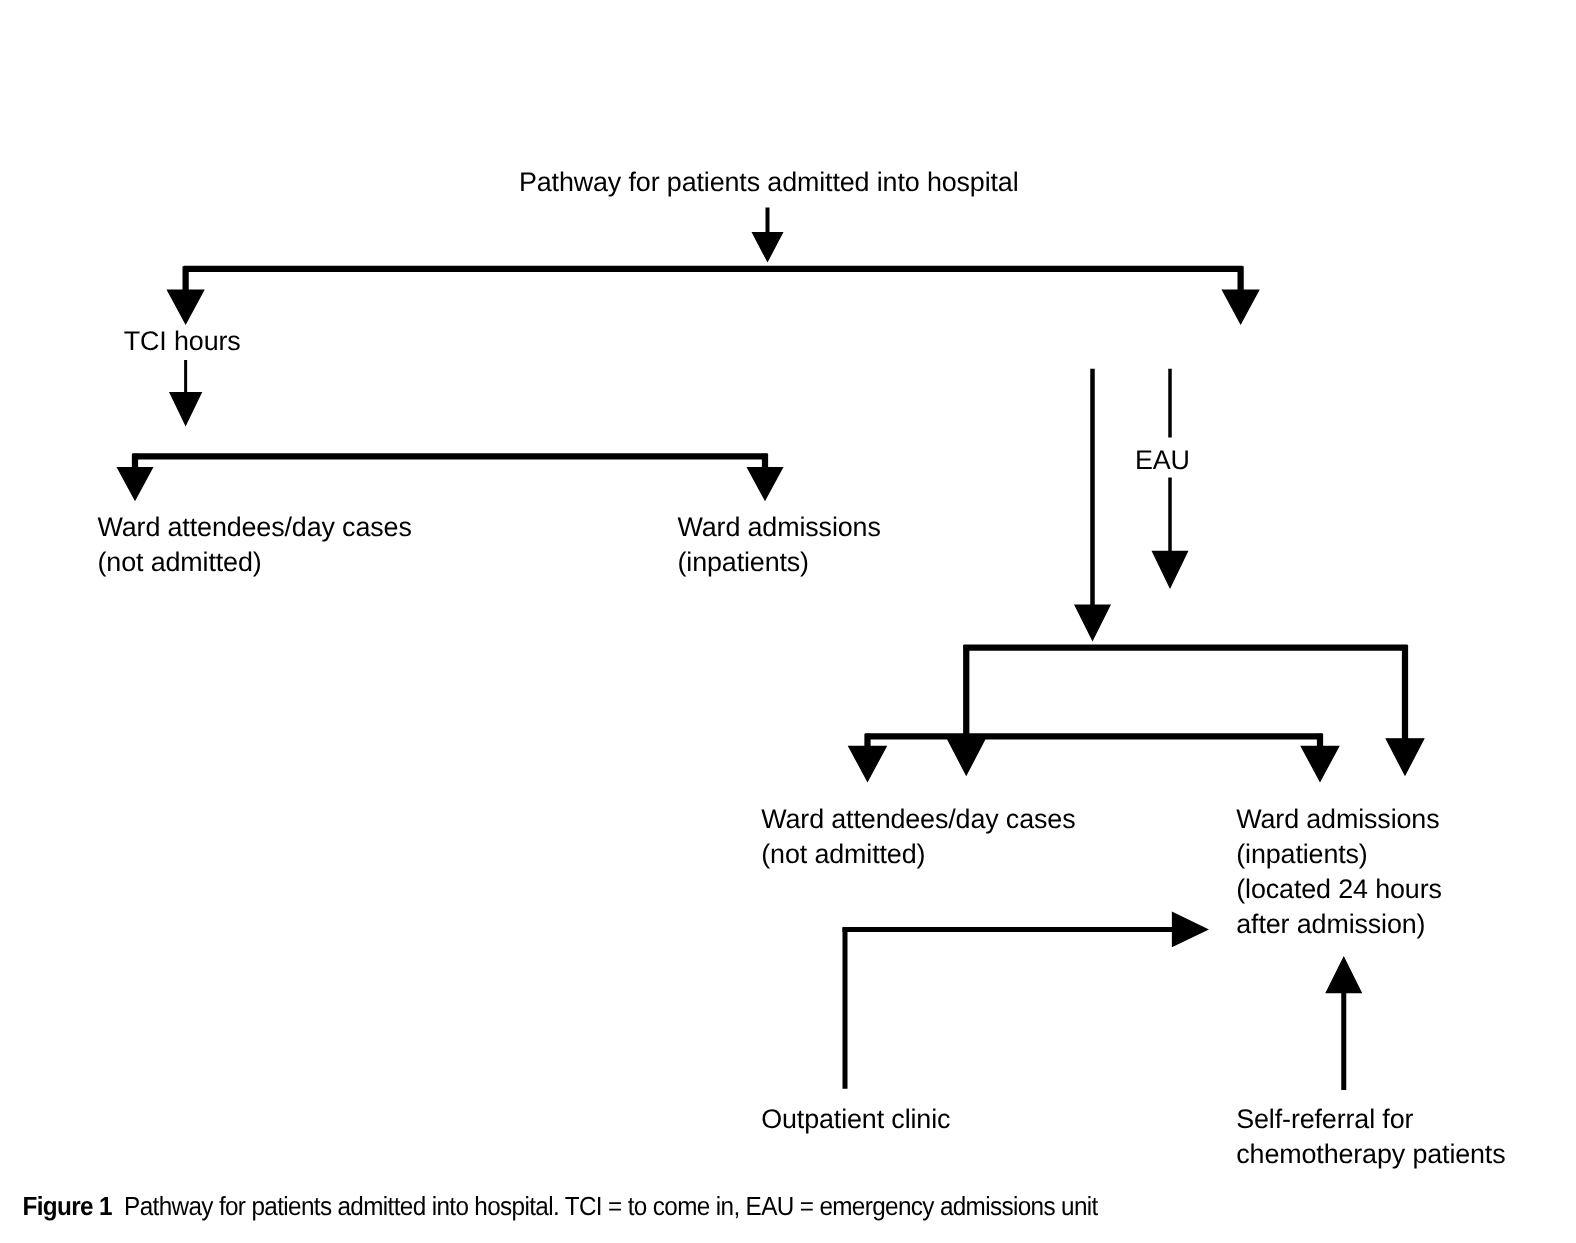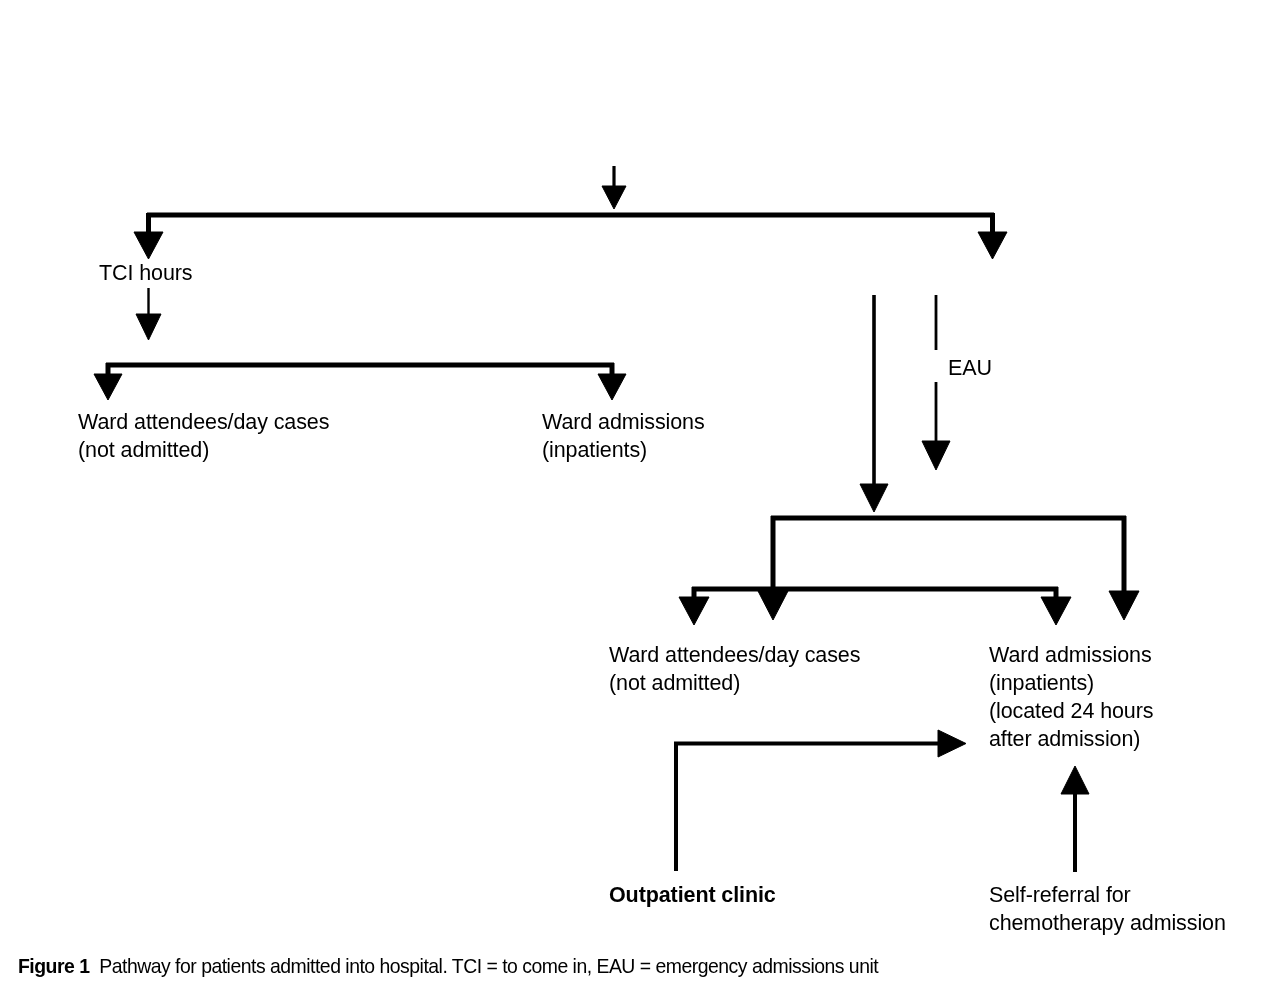--- a/index.html
+++ b/index.html
@@ -130,42 +130,43 @@
       </g>
 
       <g>
         <line x1="1075" y1="872" x2="1075" y2="790" stroke-width="4"></line>
         <polygon points="1061,794 1089,794 1075,766"></polygon>
       </g>
 
     </g>
   </svg>
 
+  <div class="node-label centered" style="left:330px; top:132px; width:570px;">Pathway for patients admitted into hospital</div>
 
   <div class="node-label" style="left:99px; top:259px;">TCI hours</div>
 
 
-  <div class="node-label" style="left:948px; top:354px;">EAU</div>
+  <div class="node-label" style="left:908px; top:354px;">EAU</div>
 
   <div class="node-label" style="left:78px; top:408px;">Ward attendees/day cases
 (not admitted)</div>
 
   <div class="node-label" style="left:542px; top:408px;">Ward admissions
 (inpatients)</div>
 
   <div class="node-label" style="left:609px; top:641px;">Ward attendees/day cases
 (not admitted)</div>
 
   <div class="node-label" style="left:989px; top:641px;">Ward admissions
 (inpatients)
 (located 24 hours
 after admission)</div>
 
-  <div class="node-label" style="left:609px; top:881px;font-weight:bold;">Outpatient clinic</div>
+  <div class="node-label" style="left:609px; top:881px;">Outpatient clinic</div>
 
   <div class="node-label" style="left:989px; top:881px;">Self-referral for
-chemotherapy admission</div>
+chemotherapy patients</div>
 
   <div id="figure-caption">
     <span class="caption-prefix">Figure 1</span><span>&nbsp;&nbsp;</span><span class="caption-text">Pathway for patients admitted into hospital. TCI = to come in, EAU = emergency admissions unit</span>
   </div>
 
 </div>
 
 </body></html>

